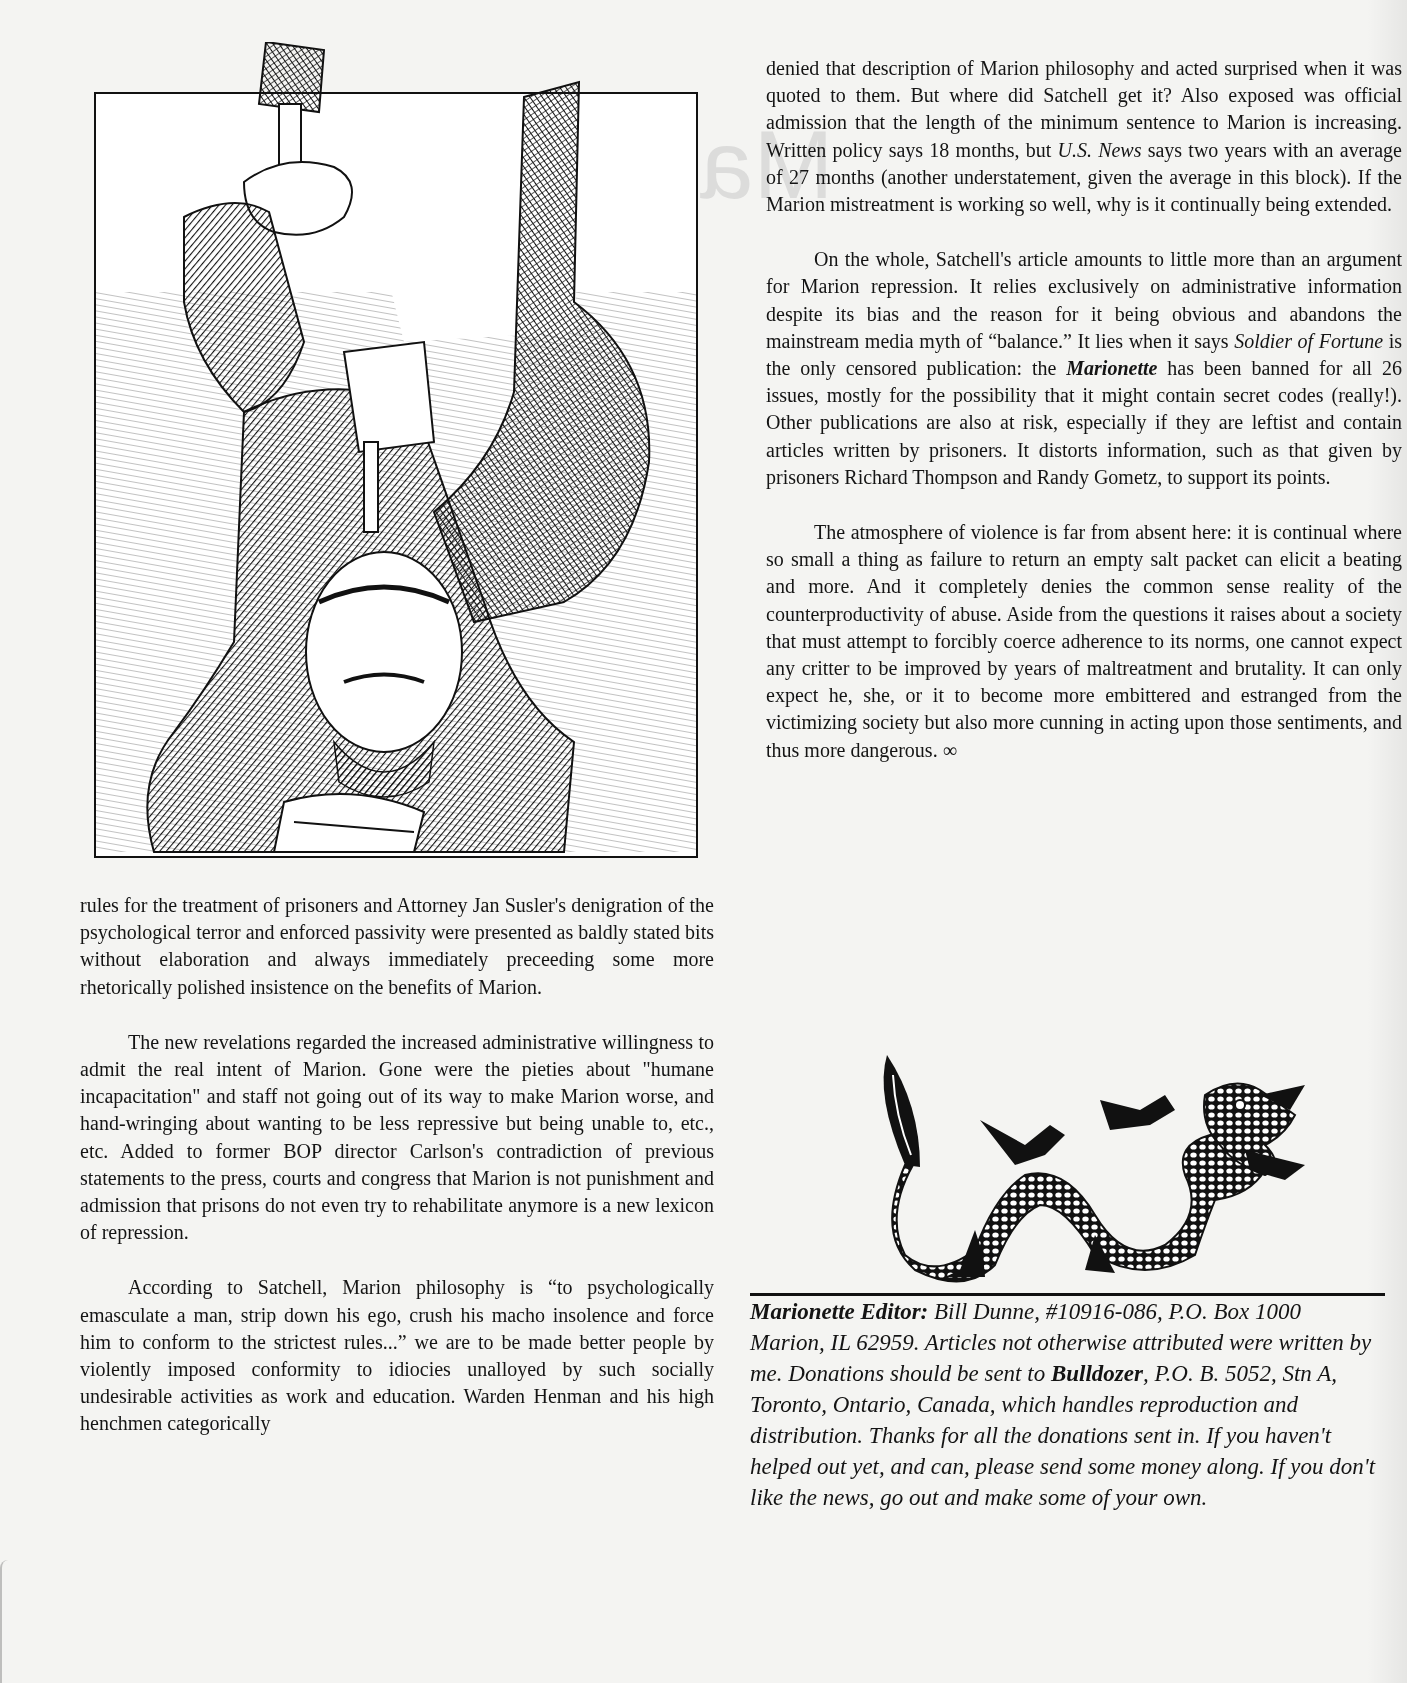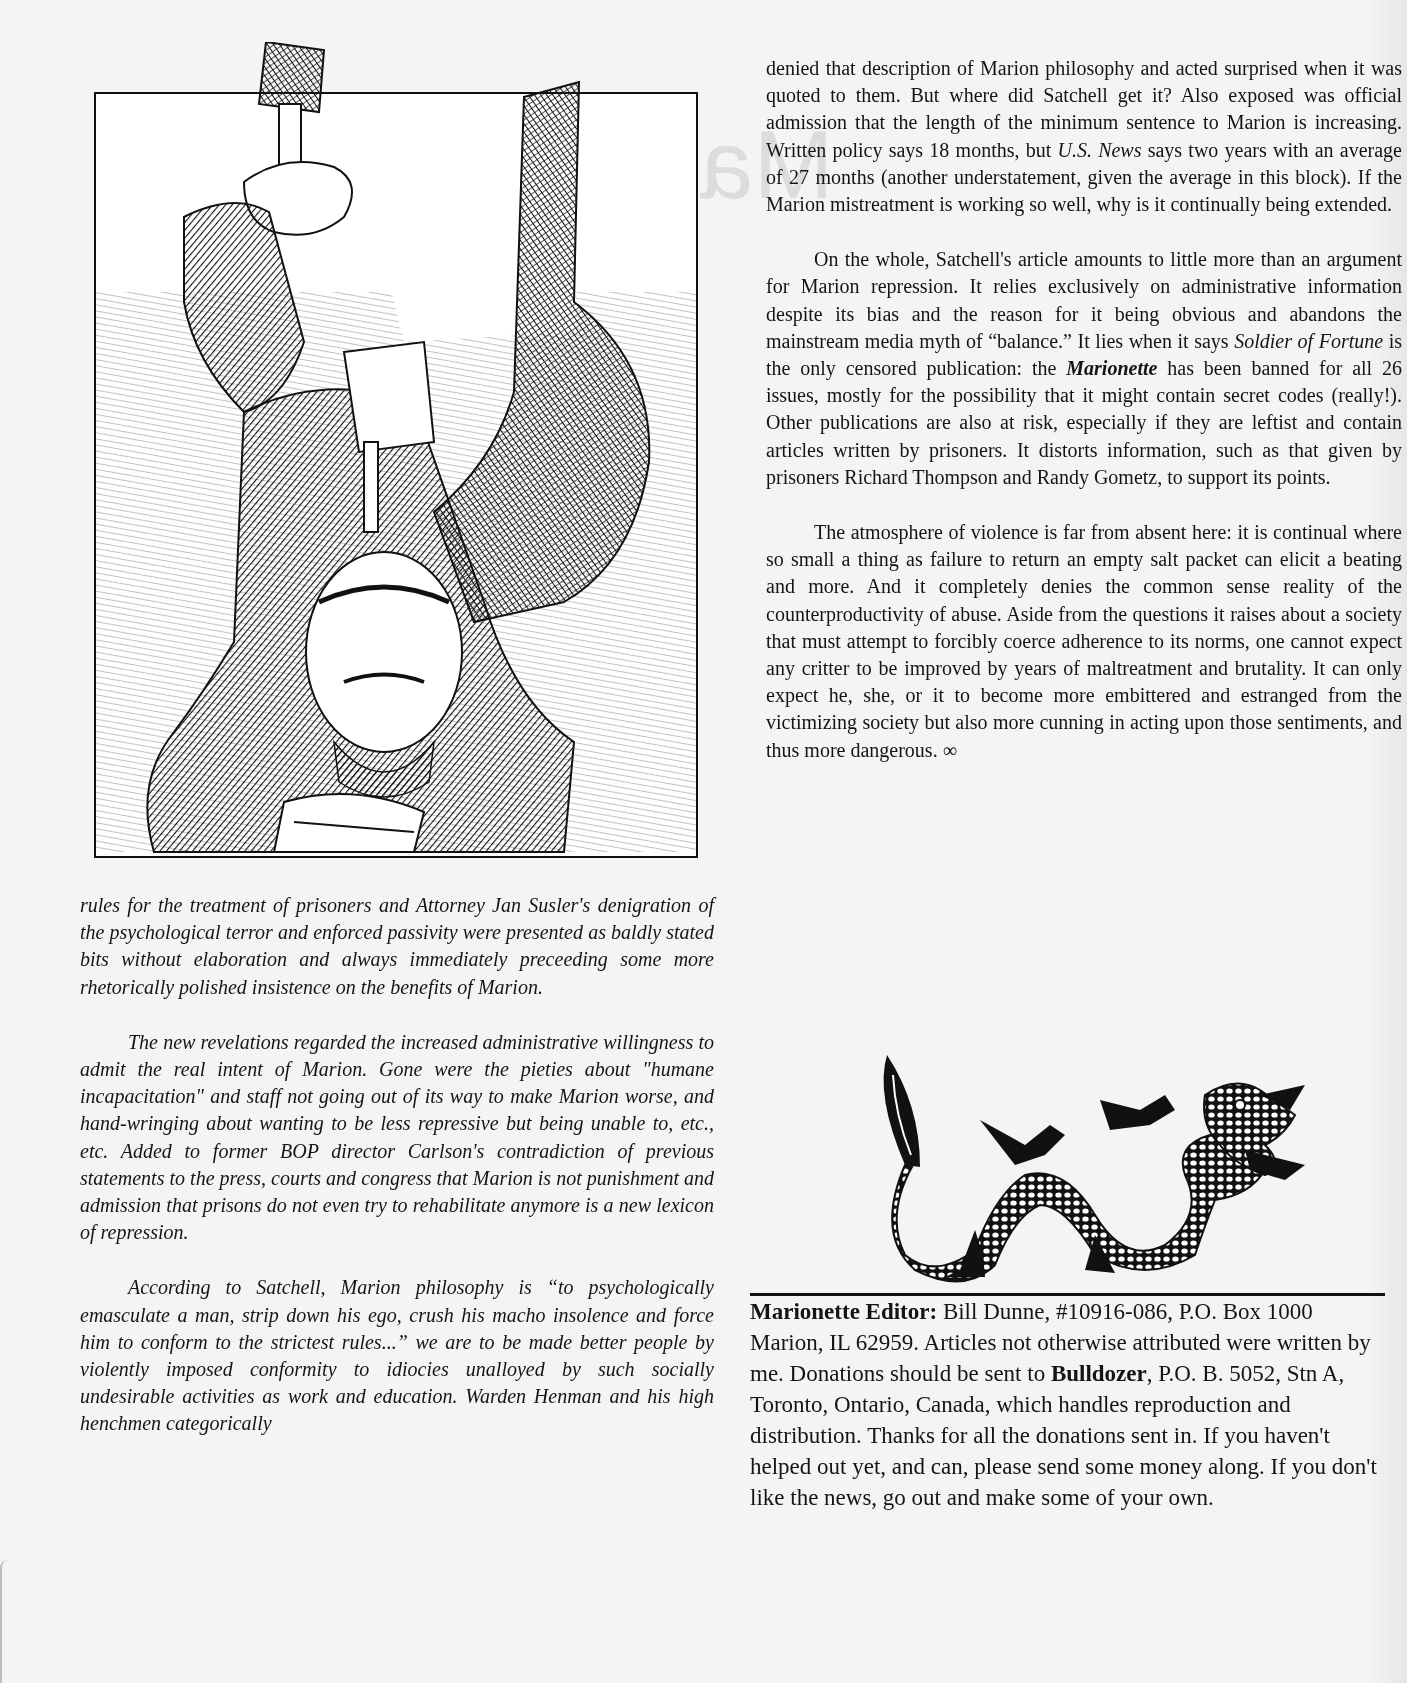--- a/index.html
+++ b/index.html
@@ -21,36 +21,36 @@
   .bleed {
     position: absolute; color: #c9c9c9; font-family: "Liberation Sans", sans-serif;
     transform: scaleX(-1); opacity: .55; pointer-events: none;
   }
   .col {
     position: absolute; text-align: justify; font-size: 20px; line-height: 27.2px;
   }
   .col p { margin: 0; }
   .col p.indent { text-indent: 48px; }
   .col p + p { margin-top: 28px; }
-  #left-col { left: 80px; top: 892px; width: 634px; font-style: italic; }
+  #left-col { left: 80px; top: 892px; width: 634px; }
   #right-col { left: 766px; top: 55px; width: 636px; }
   .illustration {
     position: absolute; left: 94px; top: 92px; width: 600px; height: 762px;
     border: 2px solid #111; background: #fff; overflow: visible;
   }
   .illustration svg { position: absolute; left: -2px; top: -52px; }
   .dragon {
     position: absolute; left: 865px; top: 1055px; width: 440px; height: 232px;
   }
   .rule {
     position: absolute; left: 750px; top: 1293px; width: 635px; height: 3px; background: #111;
   }
   .editor {
     position: absolute; left: 750px; top: 1296px; width: 630px;
-    font-size: 23px; line-height: 31px;
+    font-style: italic; font-size: 23px; line-height: 31px;
     font-family: "Liberation Serif", serif;
   }
   .editor b { font-weight: bold; }
 </style>
 </head>
 <body>
 
 <div class="page-shadow"></div>
 <div class="left-edge"></div>
 

